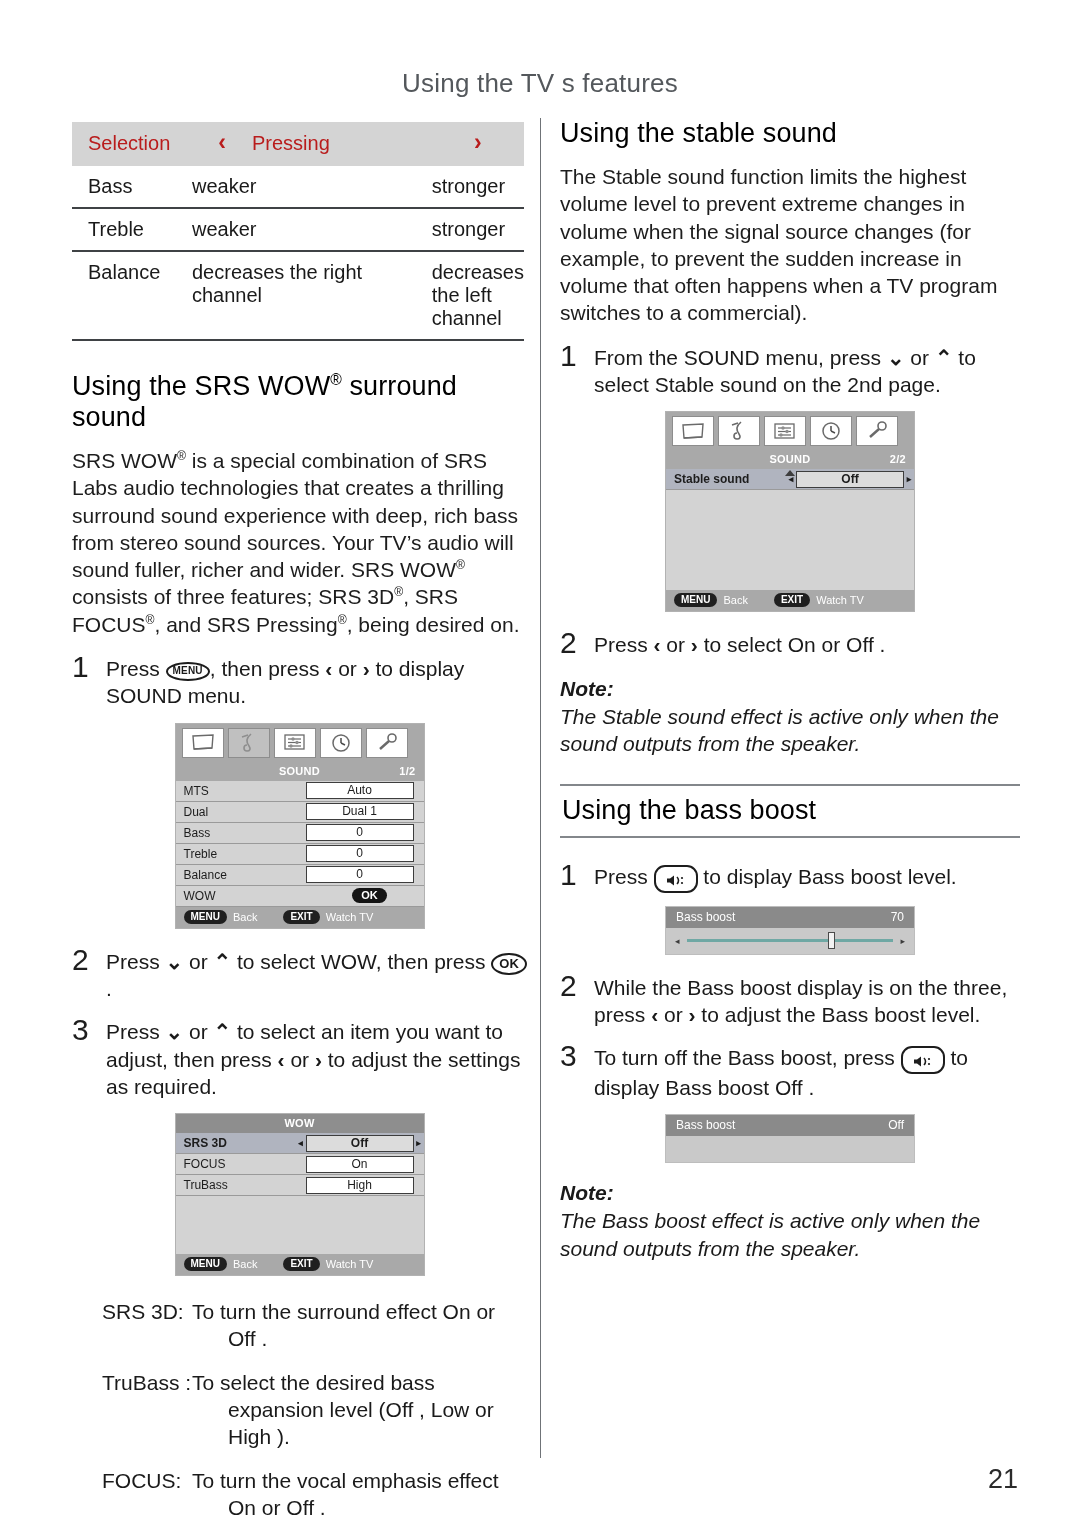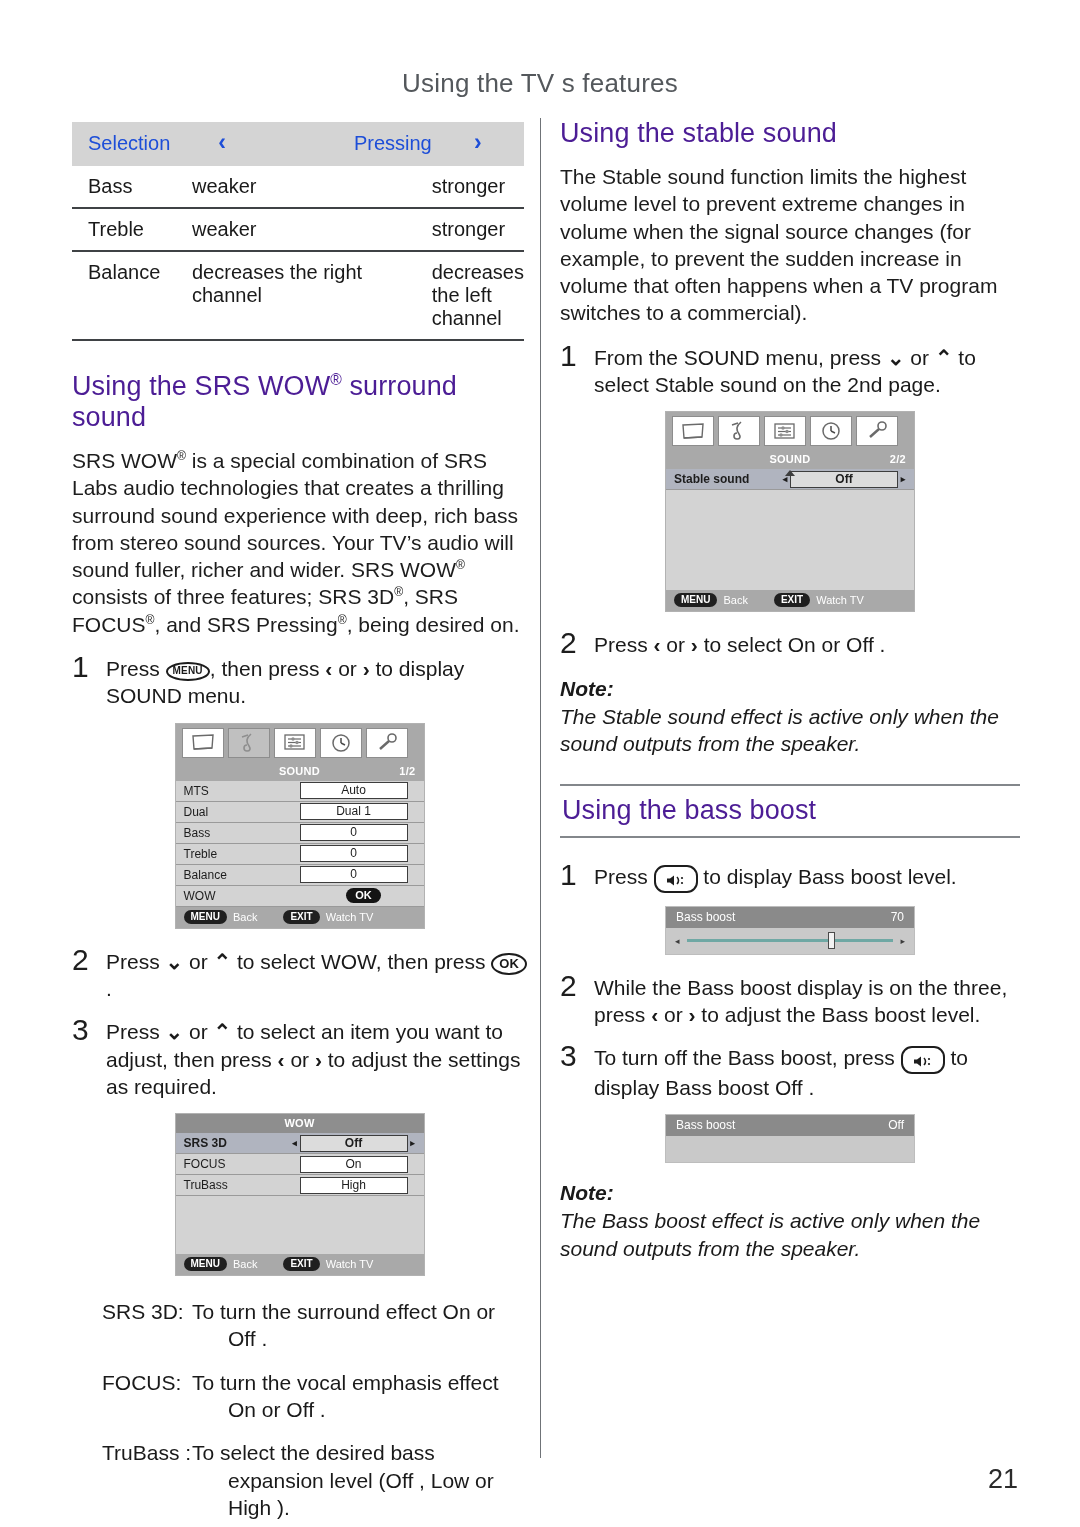--- a/index.html
+++ b/index.html
@@ -30,37 +30,37 @@
 
   .col-left  { position:absolute; left:72px;  top:118px; width:455px; }
   .col-right { position:absolute; left:560px; top:118px; width:460px; }
 
   
   .cmp-table { width:452px; border-collapse:collapse; margin-top:4px; }
   .cmp-head {
     background:#d4d4d4;
   }
   .cmp-head td {
-    font-size:20px; padding:9px 0 11px 0; color:#1d4ed8;margin-top:40px;
+    font-size:20px; padding:9px 0 11px 0; color:#b91c1c;margin-top:40px;
   }
   .cmp-head .c1 { padding-left:16px; }
   .cmp-head .c2 { text-align:center; width:60px;}
-  .cmp-head .c3 { text-align:right; }
+  .cmp-head .c3 { text-align:left; }
   .cmp-head .c4 { text-align:center; width:70px;}
   .cmp-table tr.body-row td {
     font-size:20px; padding:9px 0 9px 0; vertical-align:top;
     border-bottom:2px solid #3f4245;
   }
   .cmp-table tr.body-row td.c1 { padding-left:16px; width:120px; }
   .cmp-table tr.body-row td.c23 { width:168px; }
   .chev { font-size:23px; font-weight:bold; line-height:1; }
 
   
   h2.sec {
-    font-size:27px; font-weight:normal; color:#4c1d95;
+    font-size:27px; font-weight:normal; color:#000000;
     margin:30px 0 14px 0; letter-spacing:0.1px;
   }
   h2.sec.ruled {
     border-top:2px solid #83878b;
     border-bottom:2px solid #83878b;
     padding:9px 0 10px 2px;
     margin:26px 0 22px 0;
   }
   .body-p {
     font-size:21px; line-height:1.30; margin:0 0 14px 0; color:#1d1d1d;
@@ -116,21 +116,21 @@
     position:absolute; right:8px; top:3px; font-weight:bold;
   }
   .osd-title .caret {
     position:absolute; left:50%; bottom:-7px; transform:translateX(-50%);
     width:0;height:0;border-left:5px solid transparent;border-right:5px solid transparent;
     border-bottom:6px solid #3d3d3d;
   }
   .osd-rows { background:#d3d3d3; }
   .osd-row {
     display:flex; align-items:center; height:21px;
-    border-bottom:1px solid #9a9a9a; padding:0 6px 0 8px;
+    border-bottom:1px solid #9a9a9a; padding:0 0 0 8px;
     background:#d3d3d3;
   }
   .osd-row.sel { background:#b0b4bf; font-weight:bold; }
   .osd-row .lbl { flex:1; font-size:12px; }
   .osd-row .val {
     width:108px; text-align:center; background:#ffffff;
     border:1px solid #3d3d3d; font-size:12px; line-height:15px;
   }
   .osd-row.sel .val { background:#dcdcdc; }
   .osd-row .arl, .osd-row .arr { font-size:9px; width:10px; text-align:center; }
@@ -383,31 +383,31 @@
 
   <div class="defs">
     <div class="def">
       <div class="dt">SRS 3D:</div>
       <div class="dd">
         <span>To turn the surround effect On or</span>
         <span class="ind">Off .</span>
       </div>
     </div>
     <div class="def">
+      <div class="dt">TruBass :</div>
+      <div class="dd">
+        <span>To select the desired bass</span>
+        <span class="ind">expansion level (Off , Low  or High ).</span>
+      </div>
+    </div>
+    <div class="def">
       <div class="dt">FOCUS:</div>
       <div class="dd">
         <span>To turn the vocal emphasis effect</span>
         <span class="ind">On or Off .</span>
-      </div>
-    </div>
-    <div class="def">
-      <div class="dt">TruBass :</div>
-      <div class="dd">
-        <span>To select the desired bass</span>
-        <span class="ind">expansion level (Off , Low  or High ).</span>
       </div>
     </div>
   </div>
 
 </div>
 
 <div class="col-right">
 
   <h2 class="sec" style="margin-top:0;">Using the stable sound</h2>
   <p class="body-p">The Stable sound function limits the highest volume level to prevent extreme changes in volume when the signal source changes (for example, to prevent the sudden increase in volume that often happens when a TV program switches to a commercial).</p>

